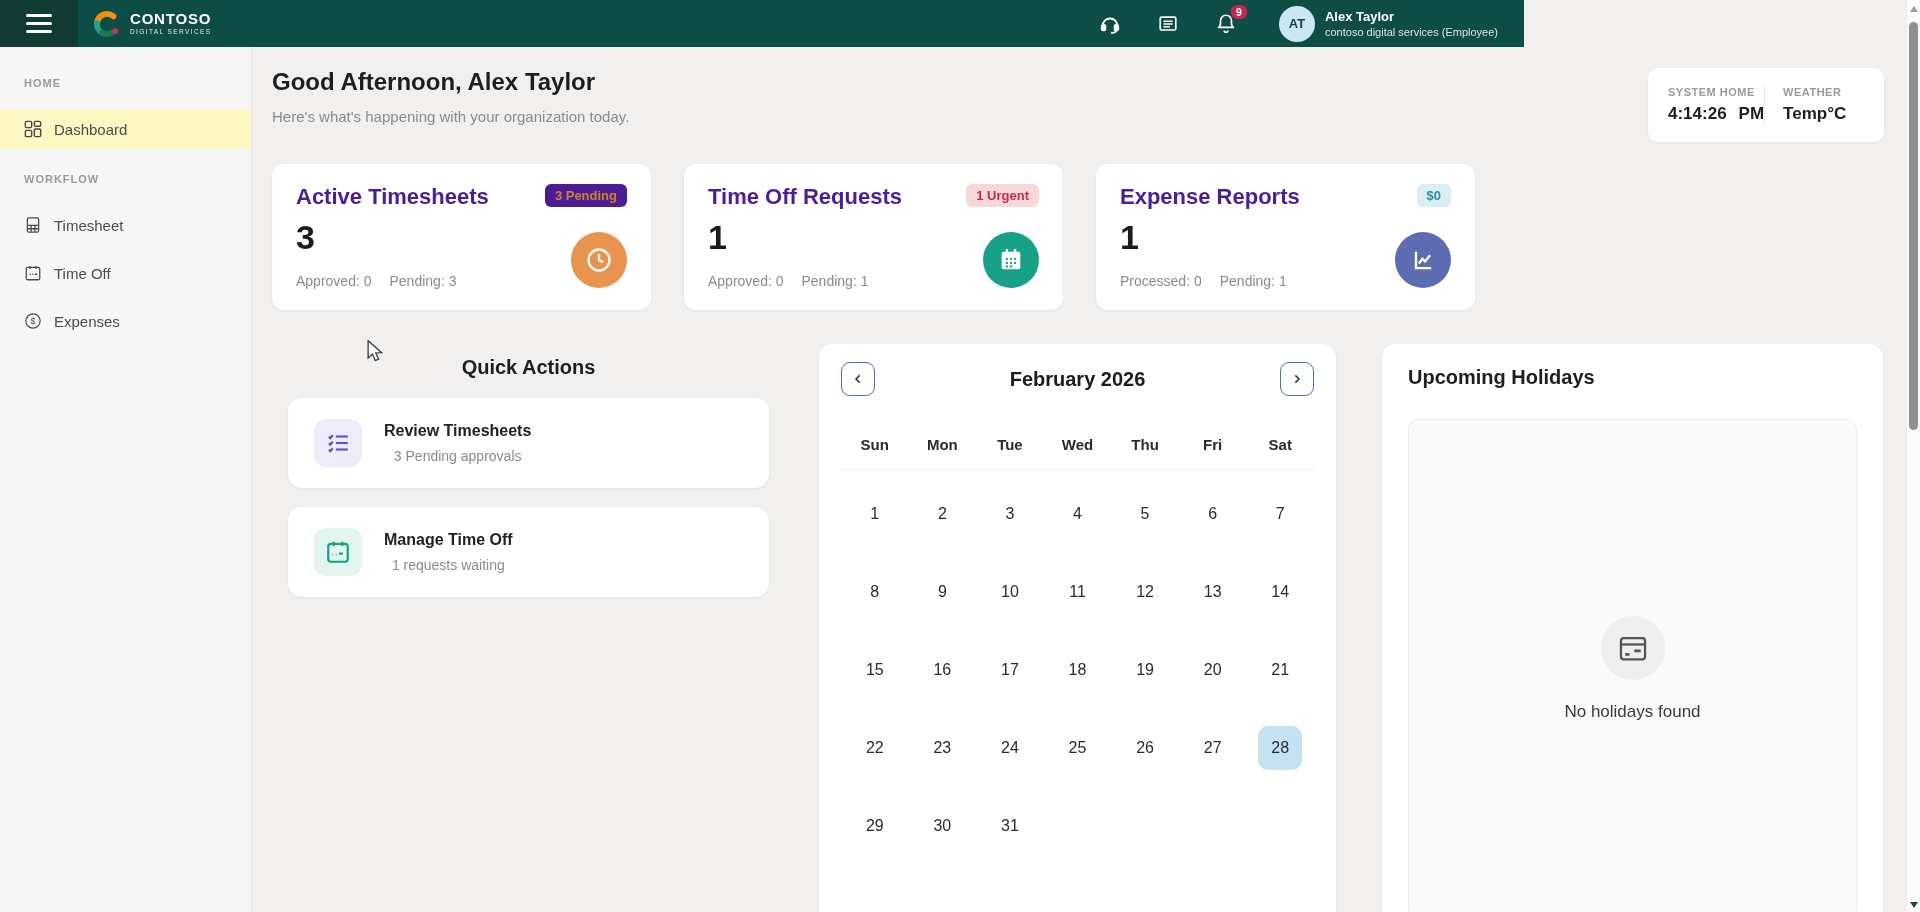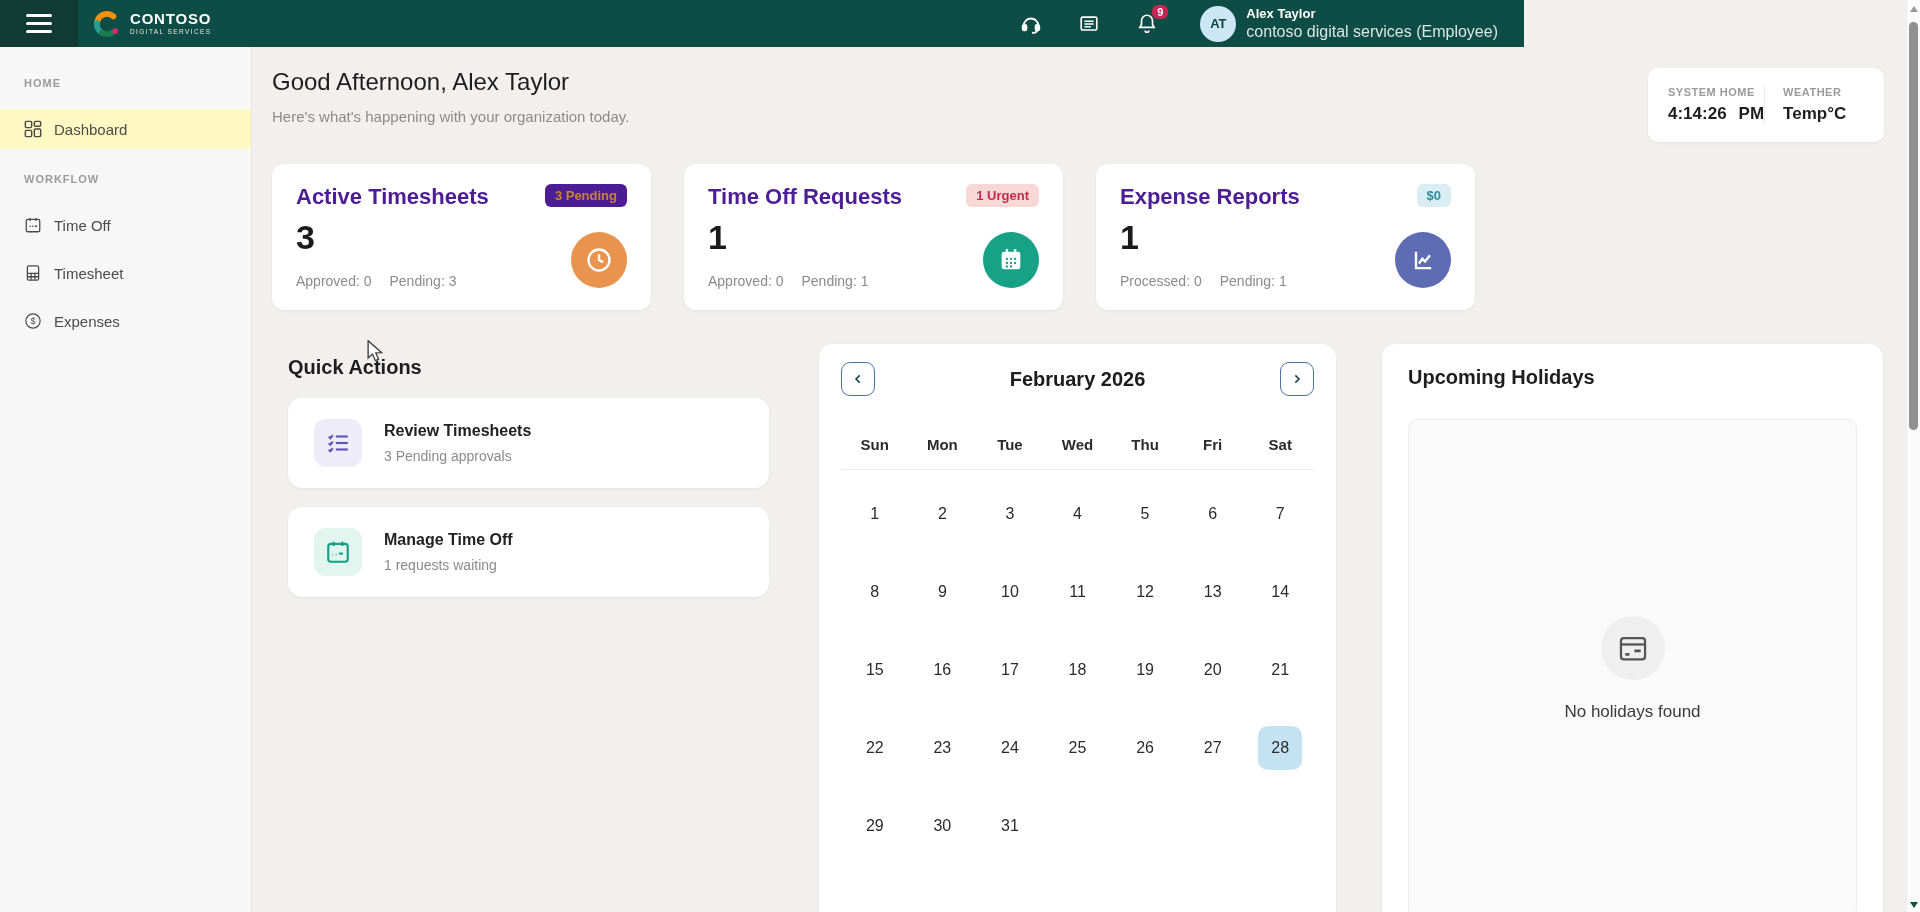--- a/index.html
+++ b/index.html
@@ -12,34 +12,34 @@
   .brand { display:flex; align-items:center; margin-left:14px; gap:8px; }
   .brand-text { color:#fff; line-height:1; }
   .brand-name { font-size:15px; font-weight:bold; letter-spacing:.8px; }
   .brand-tagline { font-size:6.5px; letter-spacing:1.4px; margin-top:3px; color:#e8e8e8; }
   .header-spacer { flex:1; }
   .hicon { width:24px; height:24px; margin:0 17px; position:relative; cursor:pointer; display:flex; align-items:center; justify-content:center; }
   .badge { position:absolute; top:-7px; right:-9px; background:#c42553; color:#fff; font-size:11px; font-weight:bold; padding:1px 5px; border-radius:6px; }
   .user-chip { display:flex; align-items:center; gap:10px; margin:0 26px 0 24px; cursor:pointer; }
   .avatar { width:36px; height:36px; border-radius:50%; background:#cbe7f4; color:#11423c; font-size:13px; font-weight:bold; display:flex; align-items:center; justify-content:center; }
   .user-name { color:#fff; font-size:13px; font-weight:bold; }
-  .user-role { color:rgba(255,255,255,.85); font-size:16px; margin-top:2px; }
+  .user-role { color:rgba(255,255,255,.85); font-size:11px; margin-top:2px; }
 
   
   .sidebar { position:absolute; top:47px; left:0; width:252px; height:865px; background:#f7f7f7; border-right:1px solid #e6e6e6; padding-top:30px; }
   .side-label { font-size:11px; letter-spacing:1px; color:#9a9a9a; padding:0 0 20px 24px; font-weight:bold; }
   .side-item { display:flex; align-items:center; gap:12px; height:40px; padding-left:24px; font-size:15px; color:#4c4c4c; cursor:pointer; }
   .side-item.active { background:#fef9c3; }
   .side-gap { height:24px; }
   .side-item + .side-item { margin-top:8px; }
 
   
   .main { position:absolute; top:47px; left:252px; width:1654px; height:865px; }
   .greet-row { display:flex; justify-content:space-between; align-items:flex-start; padding:21px 22px 0 20px; min-height:95px; }
-  .greet-title { font-size:24px; font-weight:normal; color:#1e1e20; }
+  .greet-title { font-size:24px; font-weight:bold; color:#1e1e20; }
   .greet-sub { font-size:15px; color:#8b8b8b; margin-top:12px; }
   .time-card { background:#fff; border-radius:10px; box-shadow:0 1px 3px rgba(0,0,0,.06); width:236px; height:74px; display:flex; align-items:center; padding:0 20px; }
   .tc-col { flex:1; }
   .tc-col + .tc-col { border-left:1px solid #e9e9e9; padding-left:18px; }
   .tc-label { font-size:11px; letter-spacing:.5px; color:#9a9a9a; font-weight:bold; }
   .tc-value { font-size:17px; font-weight:bold; color:#1e1e20; margin-top:6px; }
   .tc-value .mer { margin-left:12px; }
 
   
   .stats-row { display:flex; gap:33px; padding:0 20px; margin-top:22px; }
@@ -52,21 +52,21 @@
   .pill.info    { background:#d9edf2; color:#2a8e9e; }
   .stat-value { font-size:34px; font-weight:bold; color:#1b1b1d; margin-top:8px; }
   .stat-details { display:flex; gap:18px; font-size:14px; color:#8b8b8b; margin-top:16px; }
   .stat-icon { position:absolute; right:24px; bottom:22px; width:56px; height:56px; border-radius:50%; display:flex; align-items:center; justify-content:center; }
   .stat-icon.orange { background:#e9944e; }
   .stat-icon.teal   { background:#17a186; }
   .stat-icon.indigo { background:#5d6cb3; }
 
   
   .bottom-row { display:flex; align-items:flex-start; margin-top:34px; padding-left:36px; }
-  .qa-block { width:481px; padding-top:12px; }
+  .qa-block { width:481px; padding-top:12px;text-align:center; }
   .qa-title { font-size:20px; font-weight:bold; color:#1e1e20; }
   .qa-card { display:flex; align-items:center; gap:22px; background:#fff; border-radius:14px; box-shadow:0 1px 3px rgba(0,0,0,.06); height:90px; padding:0 26px; margin-top:19px; cursor:pointer; }
   .qa-card:first-of-type { margin-top:22px; }
   .qa-icon { width:48px; height:48px; border-radius:12px; display:flex; align-items:center; justify-content:center; }
   .qa-icon.purple { background:#edecf8; }
   .qa-icon.mint   { background:#e2f5ef; }
   .qa-item-title { font-size:16px; font-weight:bold; color:#222; }
   .qa-item-sub { font-size:14px; color:#8b8b8b; margin-top:8px; }
 
   .cal-card { width:517px; height:610px; background:#fff; border-radius:14px; box-shadow:0 1px 3px rgba(0,0,0,.06); margin-left:50px; padding:18px 22px; }
@@ -155,32 +155,32 @@
         <rect x="11.5" y="1.5" width="7" height="5.5" rx="1.2"></rect>
       <rect x="1.5" y="11.5" width="7" height="7" rx="1.2"></rect>
         <rect x="11.5" y="10" width="7" height="8.5" rx="1.2"></rect>
     </svg>
     <span>Dashboard</span>
   </div>
   <div class="side-gap"></div>
   <div class="side-label">WORKFLOW</div>
   <div class="side-item">
     <svg width="18" height="18" viewBox="0 0 24 24" fill="none" stroke="#4a4a4a" stroke-width="1.7">
+      <rect x="4.5" y="2.5" width="15" height="19" rx="2"></rect>
+      <path d="M4.5 12.5h15M4.5 17h15M9.5 12.5v8.5M14.5 12.5v8.5"></path>
+    </svg>
+    <span>Timesheet</span>
+  </div>
+  <div class="side-item">
+    <svg width="18" height="18" viewBox="0 0 24 24" fill="none" stroke="#4a4a4a" stroke-width="1.7">
       <rect x="3" y="4.5" width="18" height="16.5" rx="2"></rect>
       <path d="M8 2.5v4M16 2.5v4"></path>
       <path d="M7.5 13.5h1.5M11 13.5h1.5M14.5 13.5h3" stroke-width="2"></path>
     </svg>
     <span>Time Off</span>
-  </div>
-  <div class="side-item">
-    <svg width="18" height="18" viewBox="0 0 24 24" fill="none" stroke="#4a4a4a" stroke-width="1.7">
-      <rect x="4.5" y="2.5" width="15" height="19" rx="2"></rect>
-      <path d="M4.5 12.5h15M4.5 17h15M9.5 12.5v8.5M14.5 12.5v8.5"></path>
-    </svg>
-    <span>Timesheet</span>
   </div>
   <div class="side-item">
     <svg width="18" height="18" viewBox="0 0 24 24" fill="none" stroke="#4a4a4a" stroke-width="1.6">
       <circle cx="12" cy="12" r="9.5"></circle>
       <text x="12" y="16.5" text-anchor="middle" font-size="12" fill="#4a4a4a" stroke="none" font-family="inherit">$</text>
     </svg>
     <span>Expenses</span>
   </div>
 </div>
 

